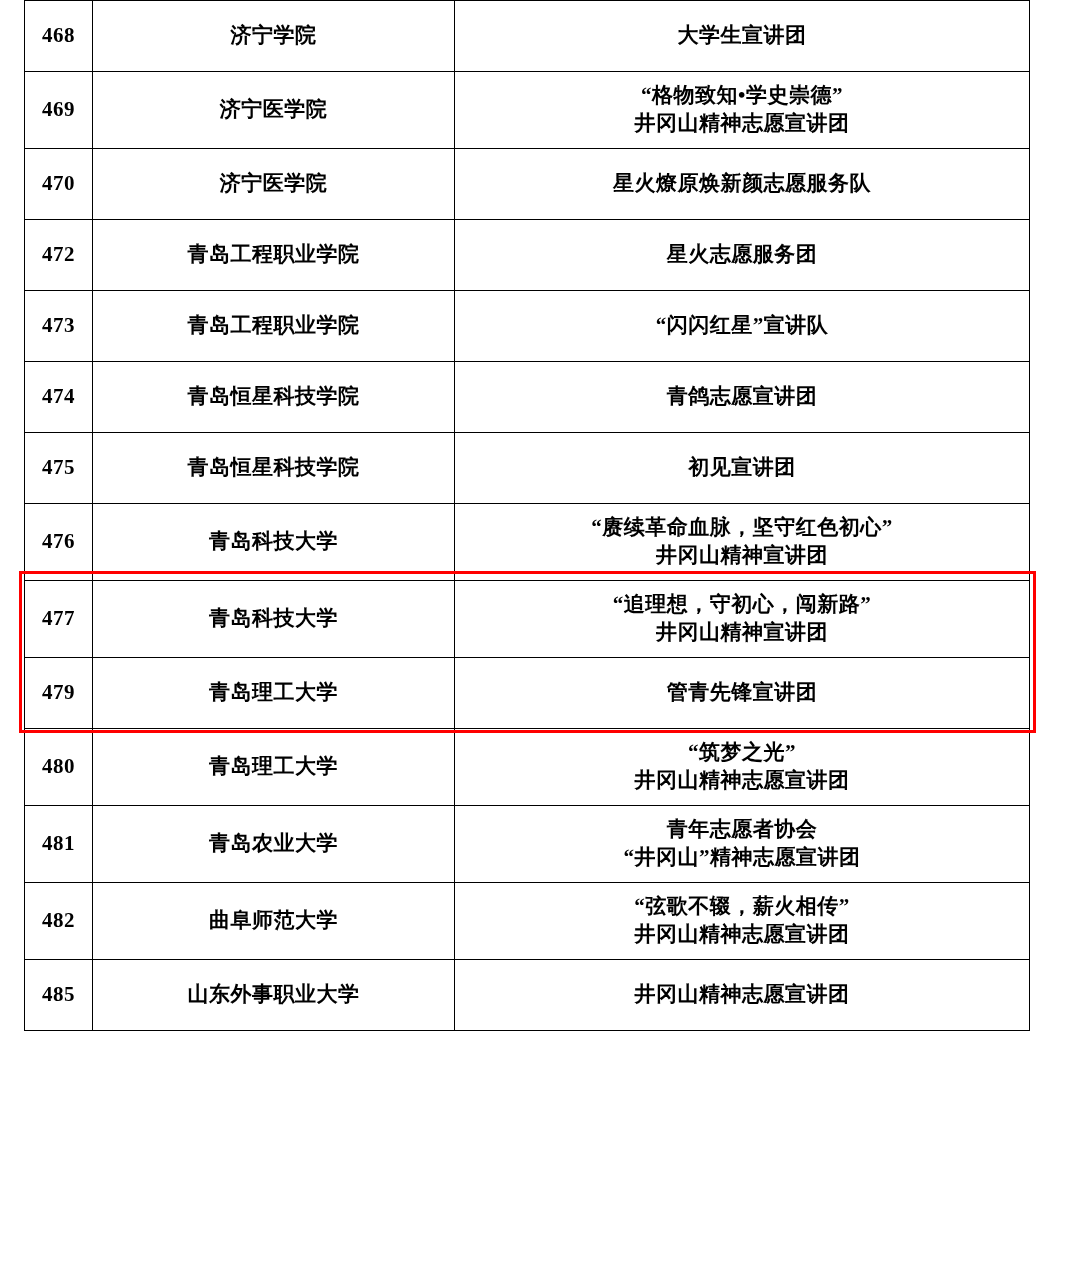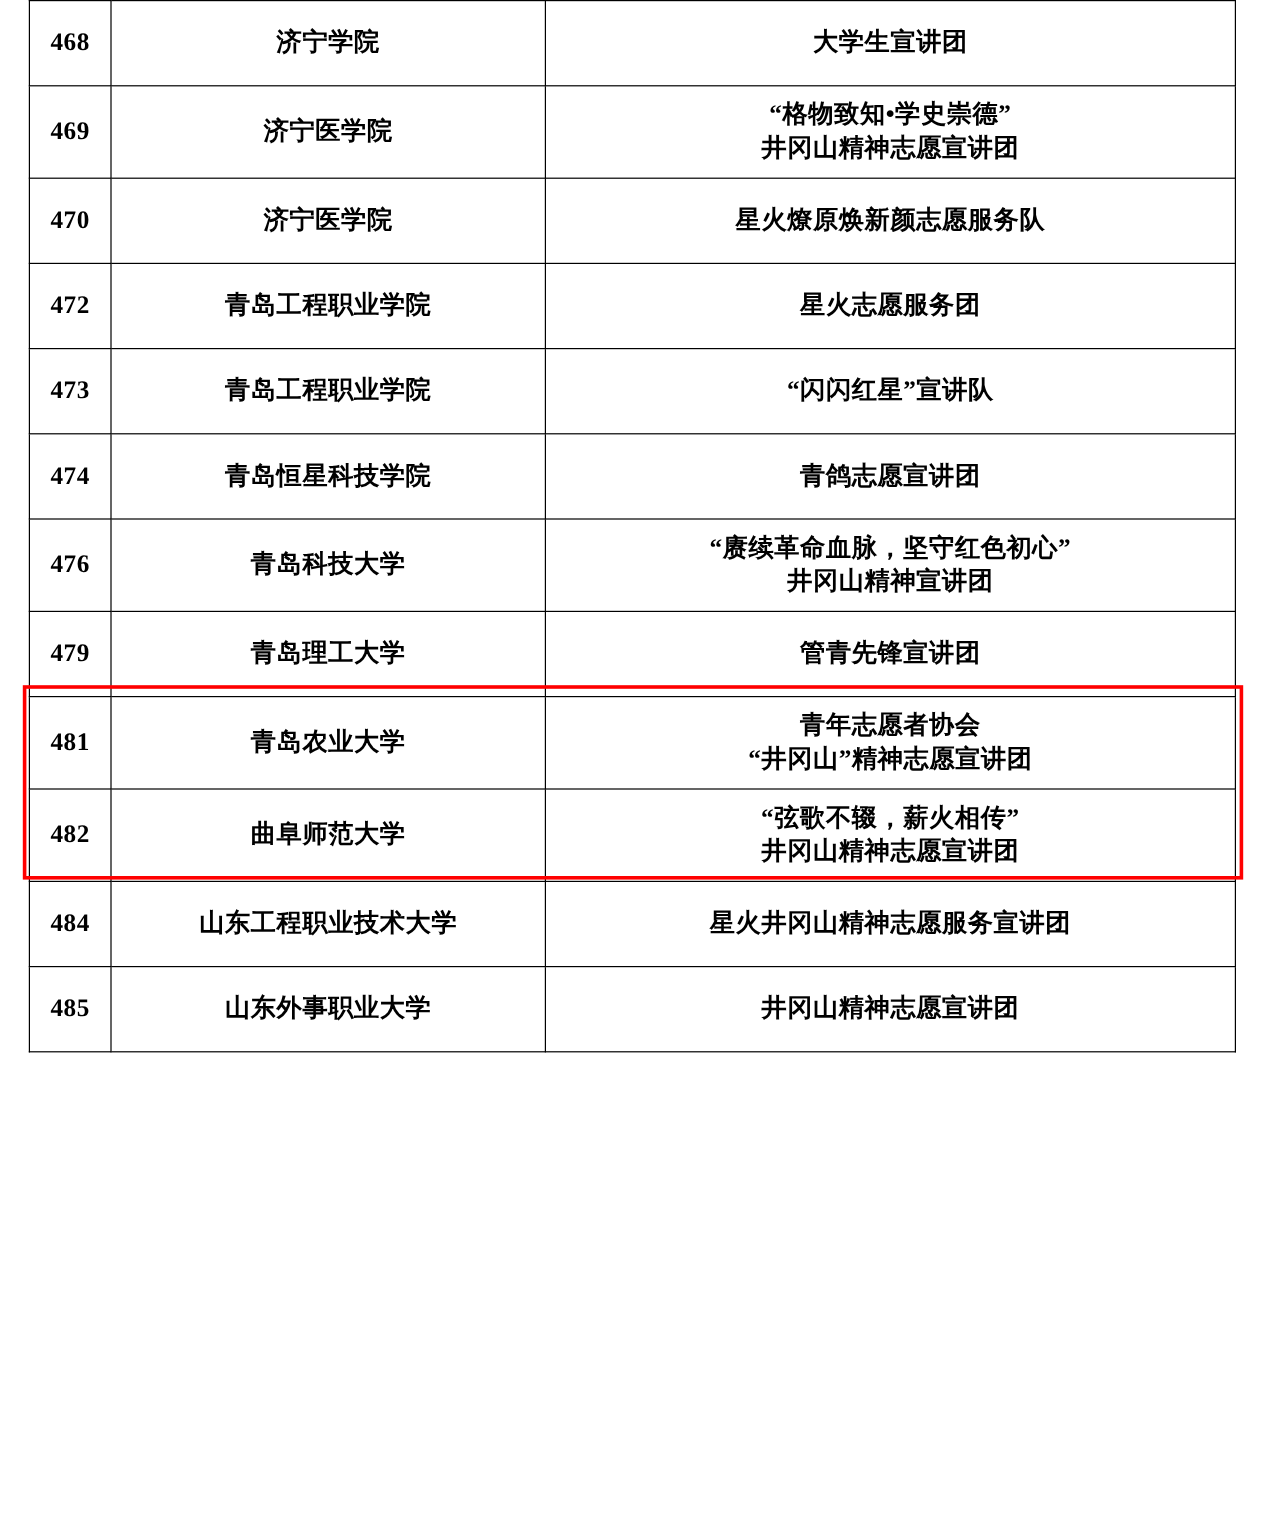--- a/index.html
+++ b/index.html
@@ -97,47 +97,59 @@
       <tr class="r-1">
         <td class="num">473</td>
         <td class="org">青岛工程职业学院</td>
         <td class="team">“闪闪红星”宣讲队</td>
       </tr>
       <tr class="r-1">
         <td class="num">474</td>
         <td class="org">青岛恒星科技学院</td>
         <td class="team">青鸽志愿宣讲团</td>
       </tr>
+      <tr class="r-1">
+        <td class="num">475</td>
+        <td class="org">青岛恒星科技学院</td>
+        <td class="team">初见宣讲团</td>
+      </tr>
       <tr class="r-2">
         <td class="num">476</td>
         <td class="org">青岛科技大学</td>
         <td class="team">“赓续革命血脉，坚守红色初心”
 井冈山精神宣讲团</td>
       </tr>
+      <tr class="r-2">
+        <td class="num">477</td>
+        <td class="org">青岛科技大学</td>
+        <td class="team">“追理想，守初心，闯新路”
+井冈山精神宣讲团</td>
+      </tr>
       <tr class="r-1">
         <td class="num">479</td>
         <td class="org">青岛理工大学</td>
         <td class="team">管青先锋宣讲团</td>
+      </tr>
+      <tr class="r-2">
+        <td class="num">480</td>
+        <td class="org">青岛理工大学</td>
+        <td class="team">“筑梦之光”
+井冈山精神志愿宣讲团</td>
       </tr>
       <tr class="r-2">
         <td class="num">481</td>
         <td class="org">青岛农业大学</td>
         <td class="team">青年志愿者协会
 “井冈山”精神志愿宣讲团</td>
       </tr>
       <tr class="r-2">
         <td class="num">482</td>
         <td class="org">曲阜师范大学</td>
         <td class="team">“弦歌不辍，薪火相传”
 井冈山精神志愿宣讲团</td>
-      </tr>
-      <tr class="r-1">
-        <td class="num">484</td>
-        <td class="org">山东工程职业技术大学</td>
-        <td class="team">星火井冈山精神志愿服务宣讲团</td>
       </tr>
       <tr class="r-1">
         <td class="num">485</td>
         <td class="org">山东外事职业大学</td>
         <td class="team">井冈山精神志愿宣讲团</td>
       </tr>
 
     </tbody>
   </table>
 

